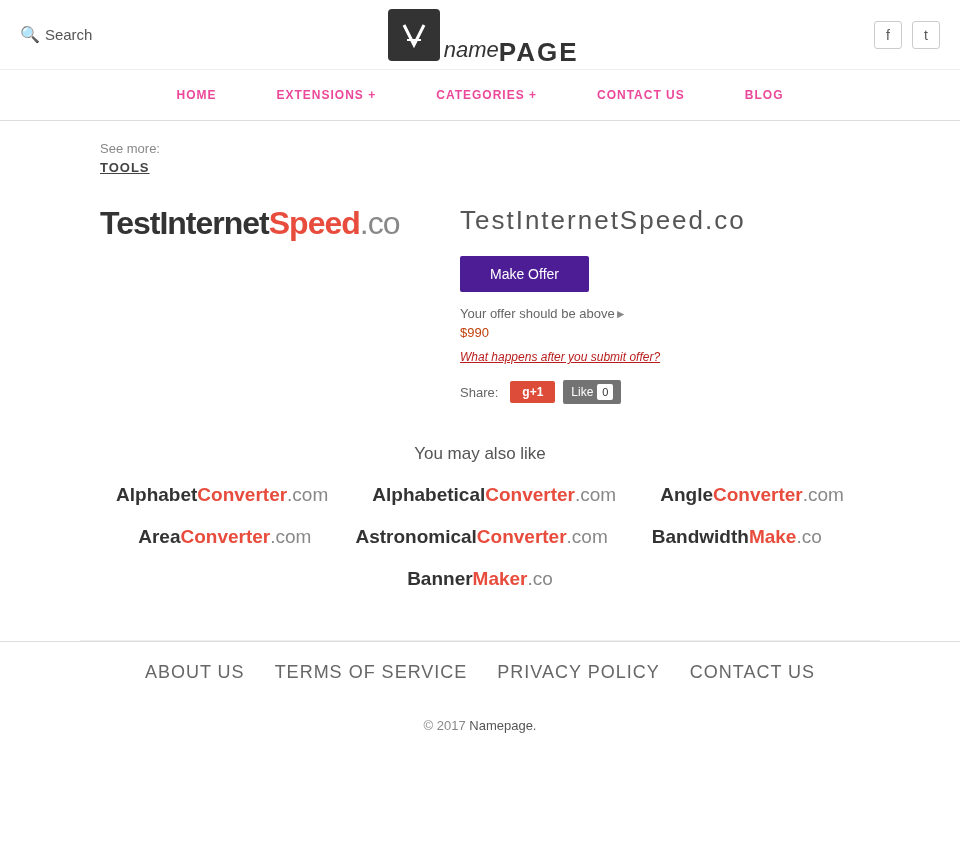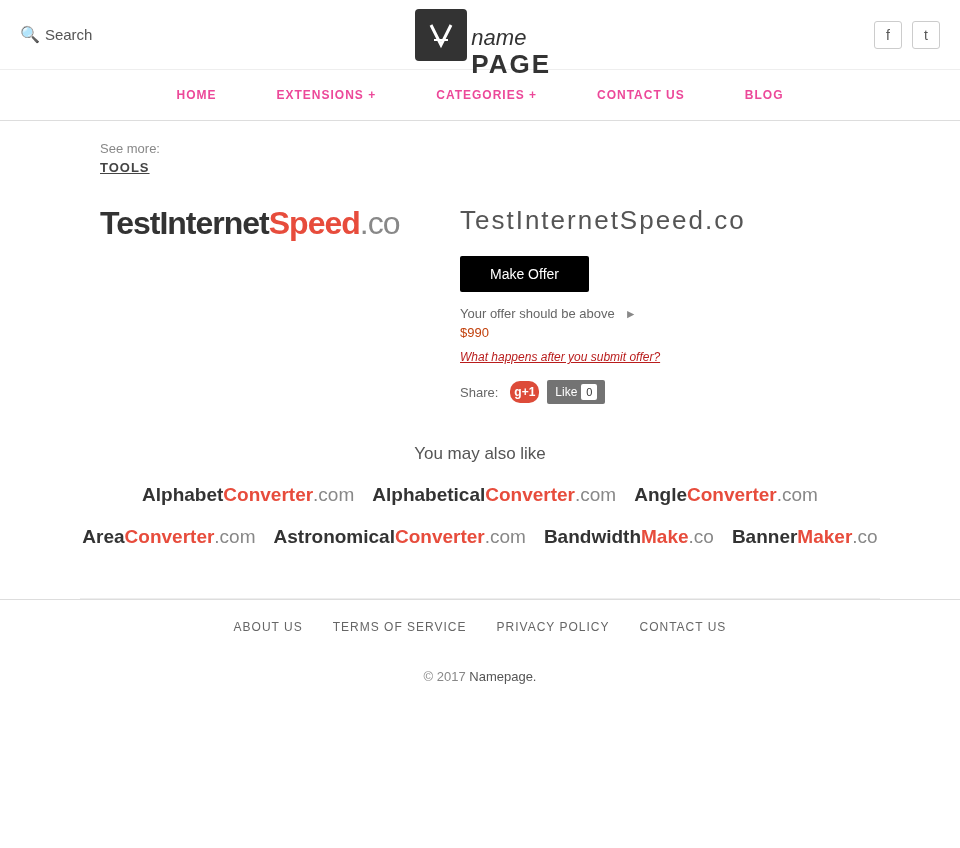--- a/index.html
+++ b/index.html
@@ -44,21 +44,21 @@
       align-items: center;
       justify-content: center;
       margin-right: 4px;
     }
     .logo-icon svg {
       width: 30px;
       height: 30px;
     }
     .logo-text {
       display: flex;
-      flex-direction: column;
+      flex-direction: row;
       line-height: 1.1;
       margin-top: 36px;
     }
     .logo-name {
       font-size: 22px;
       font-style: italic;
       color: #333;
       font-weight: 300;
     }
     .logo-page {
@@ -151,37 +151,37 @@
     .domain-info {
       flex: 1;
     }
     .domain-title {
       font-size: 26px;
       color: #555;
       margin-bottom: 20px;
       letter-spacing: 2px;
     }
     .make-offer-btn {
-      background: #000000;
+      background: #4c1d95;
       color: #fff;
       border: none;
       padding: 10px 30px;
       font-size: 14px;
       cursor: pointer;
       border-radius: 2px;
       margin-bottom: 14px;
       display: inline-block;
     }
     .offer-info {
       font-size: 13px;
       color: #666;
       margin-bottom: 4px;
       display: flex;
       align-items: center;
-      gap: 10px;
+      gap: 0;
     }
     .offer-arrow {
       color: #888;
       font-size: 12px;
     }
     .offer-amount {
       display: block;
       font-size: 13px;
       color: #c2410c;
       margin-bottom: 10px;
@@ -199,23 +199,23 @@
       align-items: center;
       gap: 8px;
       font-size: 13px;
       color: #666;
     }
     .share-label { margin-right: 4px; }
     .gplus-btn {
       background: #dd4b39;
       color: #fff;
       border: none;
-      padding: 4px 4px;
+      padding: 4px 12px;
       font-size: 12px;
-      border-radius: 10px;
+      border-radius: 2px;
       cursor: pointer;
       font-weight: bold;
     }
     .fb-like-btn {
       background: #737373;
       color: #fff;
       border: none;
       padding: 4px 8px;
       font-size: 12px;
       border-radius: 2px;
@@ -240,42 +240,42 @@
     .also-like-title {
       font-size: 17px;
       color: #555;
       margin-bottom: 20px;
       font-weight: normal;
     }
     .also-like-grid {
       display: flex;
       flex-wrap: wrap;
       justify-content: center;
-      gap: 20px 18px;
+      gap: 20px 44px;
       margin-bottom: 20px;
     }
     .domain-item {
       font-size: 19px;
       font-weight: bold;
       color: #333;
       cursor: pointer;
     }
     .domain-item .highlight { color: #e74c3c; }
     .domain-item .ext { color: #888; font-weight: normal; }
 
     
     .footer-nav {
       border-top: 1px solid #ddd;
       padding: 20px;
       display: flex;
       justify-content: center;
       gap: 30px;
     }
     .footer-nav-item {
-      font-size: 12px;
+      font-size: 18px;
       color: #666;
       cursor: pointer;
       text-transform: uppercase;
       letter-spacing: 1px;
       text-decoration: none;
     }
     .footer-copyright {
       text-align: center;
       padding: 15px;
       font-size: 13px;

